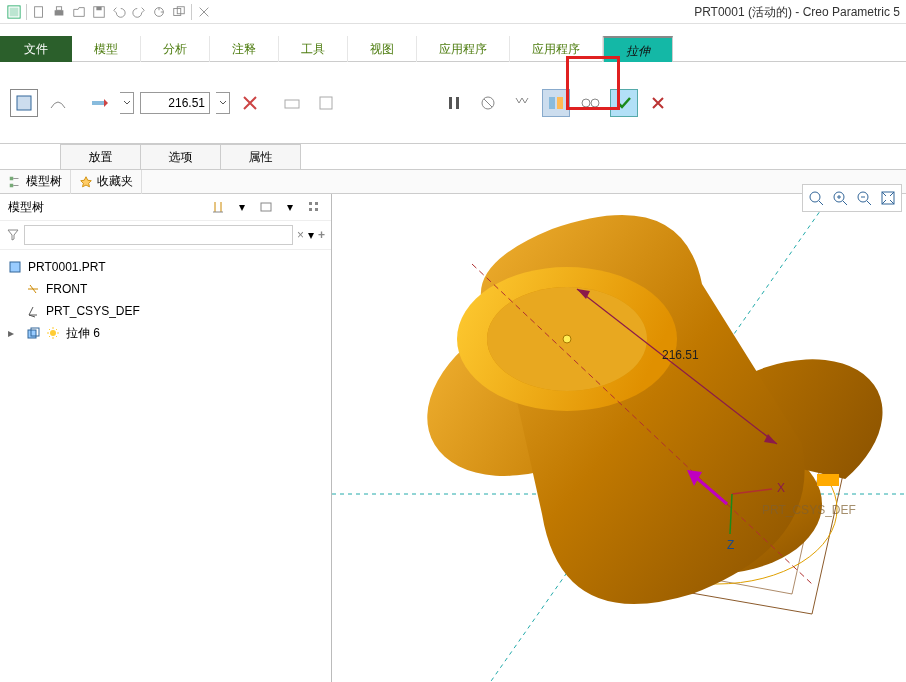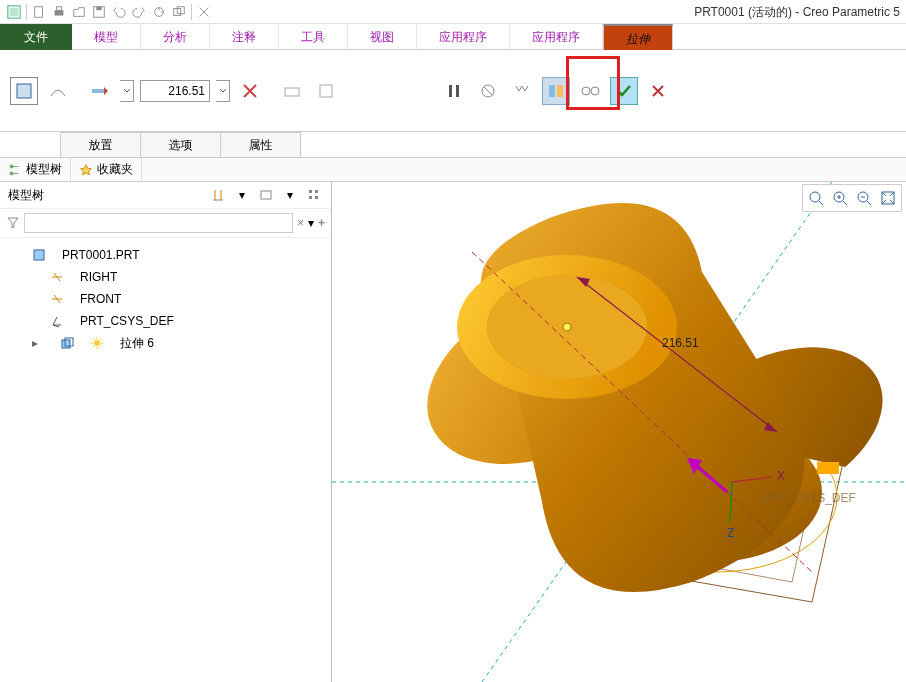--- a/index.html
+++ b/index.html
@@ -6,24 +6,24 @@
 body { width:906px; height:682px; background:#fff; overflow:hidden; position:relative; }
 
 
 .qa-bar { height:24px; background:#fff; border-bottom:1px solid #e0e0e0; display:flex; align-items:center; padding:0 4px; }
 .qa-bar .qa-item { width:20px; height:20px; display:flex; align-items:center; justify-content:center; color:#555; }
 .qa-bar .sep { width:1px; height:16px; background:#ccc; margin:0 2px; }
 .qa-bar svg { width:14px; height:14px; }
 .title-bar { position:absolute; top:0; right:0; height:24px; display:flex; align-items:center; padding-right:6px; color:#333;text-align:center; }
 
 
-.ribbon-tabs { height:26px; display:flex; border-bottom:1px solid #ccc; background:#fff; }
-.ribbon-tabs .tab { padding:0 22px; height:26px; line-height:26px; color:#a21caf; border-right:1px solid #e6e6e6; cursor:pointer; }
+.ribbon-tabs { height:26px; display:flex; border-bottom:1px solid #ccc; background:#fff;margin-top:12px; }
+.ribbon-tabs .tab { padding:0 22px; height:26px; line-height:26px; color:#4d7c0f; border-right:1px solid #e6e6e6; cursor:pointer; }
 .ribbon-tabs .tab.file { background:#2b5f2b; color:#fff; border:none; padding:0 24px; }
-.ribbon-tabs .tab.active { background:#c2410c; border-top:2px solid #888; border-left:1px solid #ccc; border-right:1px solid #ccc; color:#111; font-style:italic; }
+.ribbon-tabs .tab.active { background:#14b8a6; border-top:2px solid #888; border-left:1px solid #ccc; border-right:1px solid #ccc; color:#111; font-style:italic; }
 
 
 .ribbon { height:82px; background:#fff; border-bottom:1px solid #ccc; display:flex; align-items:center; padding:0 10px; position:relative; }
 .ribbon .grp { display:flex; align-items:center; gap:6px; }
 .ribbon .btn { width:28px; height:28px; display:flex; align-items:center; justify-content:center; border:1px solid transparent; }
 .ribbon .btn.box { border:1px solid #888; }
 .ribbon .depth-input { width:70px; height:22px; border:1px solid #999; padding:0 4px; text-align:right; }
 .ribbon .dd { width:14px; height:22px; border:1px solid #999; border-left:none; display:flex; align-items:center; justify-content:center; }
 .ribbon-right { position:absolute; left:440px; top:0; height:82px; display:flex; align-items:center; gap:6px; }
 .ribbon-right .rbtn { width:28px; height:28px; display:flex; align-items:center; justify-content:center; color:#666; }
@@ -41,21 +41,21 @@
 
 
 .workspace { display:flex; height:calc(100% - 24px - 26px - 82px - 26px - 24px); }
 .left-panel { width:332px; border-right:1px solid #bbb; background:#fff; display:flex; flex-direction:column; }
 .lp-head { display:flex; align-items:center; justify-content:space-between; padding:4px 8px; border-bottom:1px solid #eee; }
 .lp-head .tools { display:flex; gap:6px; }
 .lp-head .tools .t { width:18px; height:18px; display:flex; align-items:center; justify-content:center; }
 .lp-filter { display:flex; align-items:center; padding:4px 6px; border-bottom:1px solid #eee; gap:4px; }
 .lp-filter input { flex:1; height:20px; border:1px solid #ccc; padding:0 4px; }
 .tree { padding:6px 4px; overflow:auto; flex:1; }
-.tree .node { display:flex; align-items:center; gap:16px; height:22px; padding-left:4px;margin-left:24px; }
+.tree .node { display:flex; align-items:center; gap:6px; height:22px; padding-left:4px; }
 .tree .node .ic { width:14px; height:14px; display:flex; align-items:center; justify-content:center; }
 .tree .indent1 { padding-left:22px; }
 .tree .expander { width:12px; color:#666; }
 
 
 .canvas { flex:1; background:#fff; position:relative; overflow:hidden; }
 .canvas svg { position:absolute; inset:0; }
 
 
 .view-tools { position:absolute; right:4px; top:184px; display:flex; gap:2px; background:#fff; border:1px solid #ccc; padding:2px; }
@@ -297,28 +297,20 @@
       <span style="color:#888;font-weight:bold">+</span>
     </div>
     <div class="tree">
       <div class="node">
         <span class="ic">
             <svg width="14" height="14">
               <rect x="2" y="2" width="10" height="10" fill="#9cf" stroke="#369"></rect>
             </svg>
           </span>
         <span>PRT0001.PRT</span>
-      </div>
-      <div class="node indent1">
-        <span class="ic">
-            <svg width="14" height="14">
-              <path d="M2 7h10M4 3l6 8" stroke="#c80"></path>
-            </svg>
-          </span>
-        <span>RIGHT</span>
       </div>
       <div class="node indent1">
         <span class="ic">
             <svg width="14" height="14">
               <path d="M2 7h10M4 3l6 8" stroke="#c80"></path>
             </svg>
           </span>
         <span>FRONT</span>
       </div>
       <div class="node indent1">

